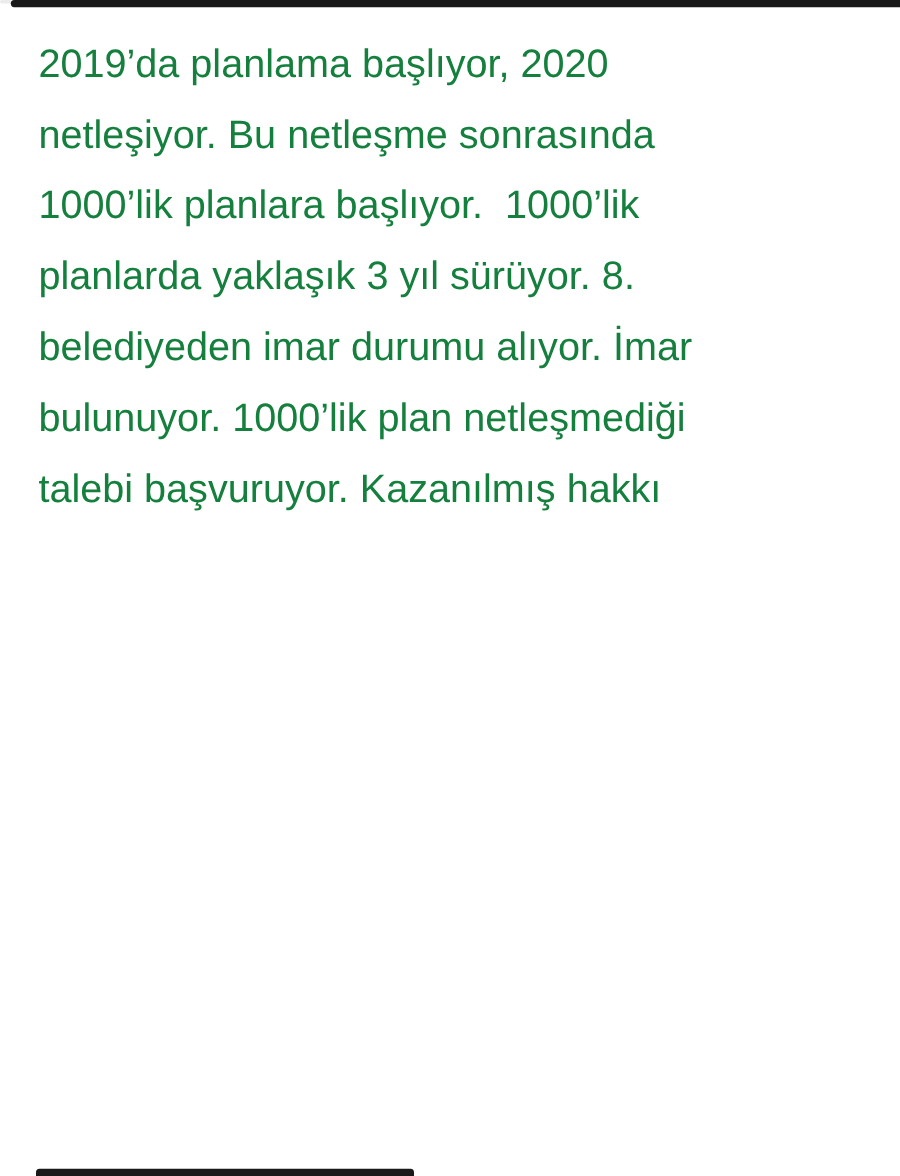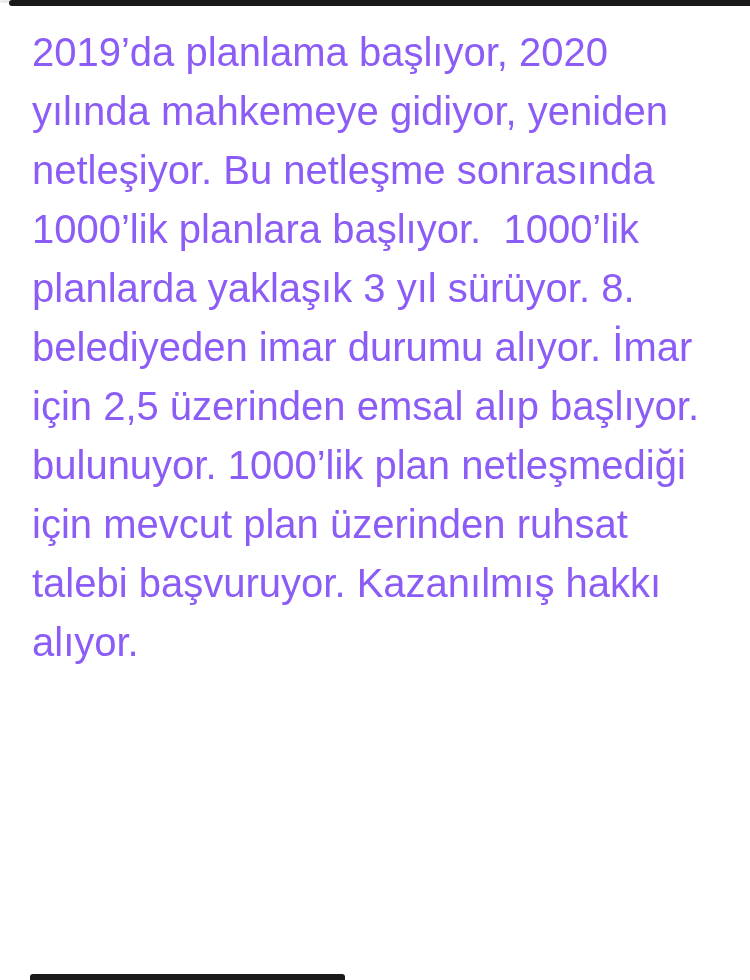--- a/index.html
+++ b/index.html
@@ -44,39 +44,35 @@
     background: #191919;
     border-radius: 3px 3px 0 0;
   }
   .text-block {
     position: absolute;
     top: 23px;
     left: 32px;
     right: 30px;
   }
   .text-line {
-    font-size: 40px;
+    font-size: 33px;
     line-height: 59px;
-    color: #8b5cf6;
+    color: #15803d;
     white-space: pre; 
   }
 </style>
 </head>
 <body>
 
 <div class="top-hairline"></div>
 <div class="top-edge-bar"></div>
 
 <div class="text-block">
   <div class="text-line">2019’da planlama başlıyor, 2020</div>
-  <div class="text-line">yılında mahkemeye gidiyor, yeniden</div>
   <div class="text-line">netleşiyor. Bu netleşme sonrasında</div>
   <div class="text-line">1000’lik planlara başlıyor.  1000’lik</div>
   <div class="text-line">planlarda yaklaşık 3 yıl sürüyor. 8.</div>
   <div class="text-line">belediyeden imar durumu alıyor. İmar</div>
-  <div class="text-line">için 2,5 üzerinden emsal alıp başlıyor.</div>
   <div class="text-line">bulunuyor. 1000’lik plan netleşmediği</div>
-  <div class="text-line">için mevcut plan üzerinden ruhsat</div>
   <div class="text-line">talebi başvuruyor. Kazanılmış hakkı</div>
-  <div class="text-line">alıyor.</div>
 </div>
 
 <div class="bottom-edge-bar"></div>
 
 </body></html>

